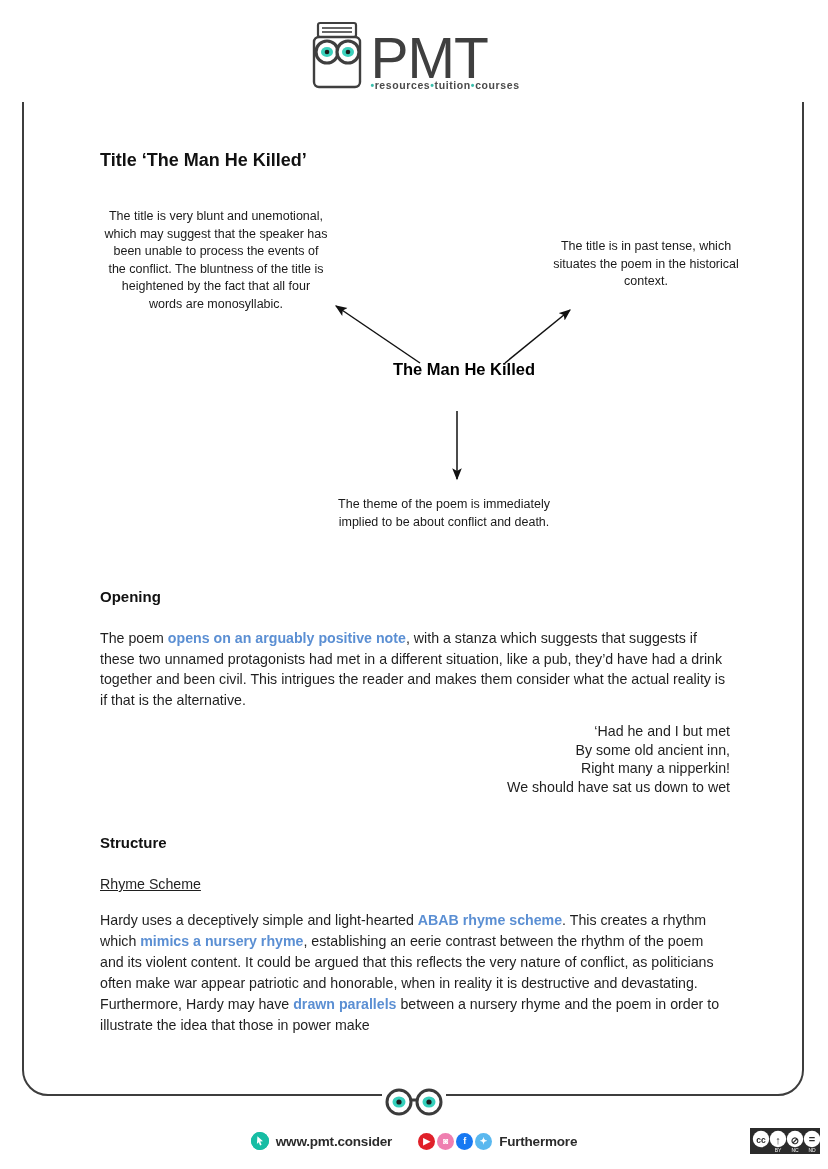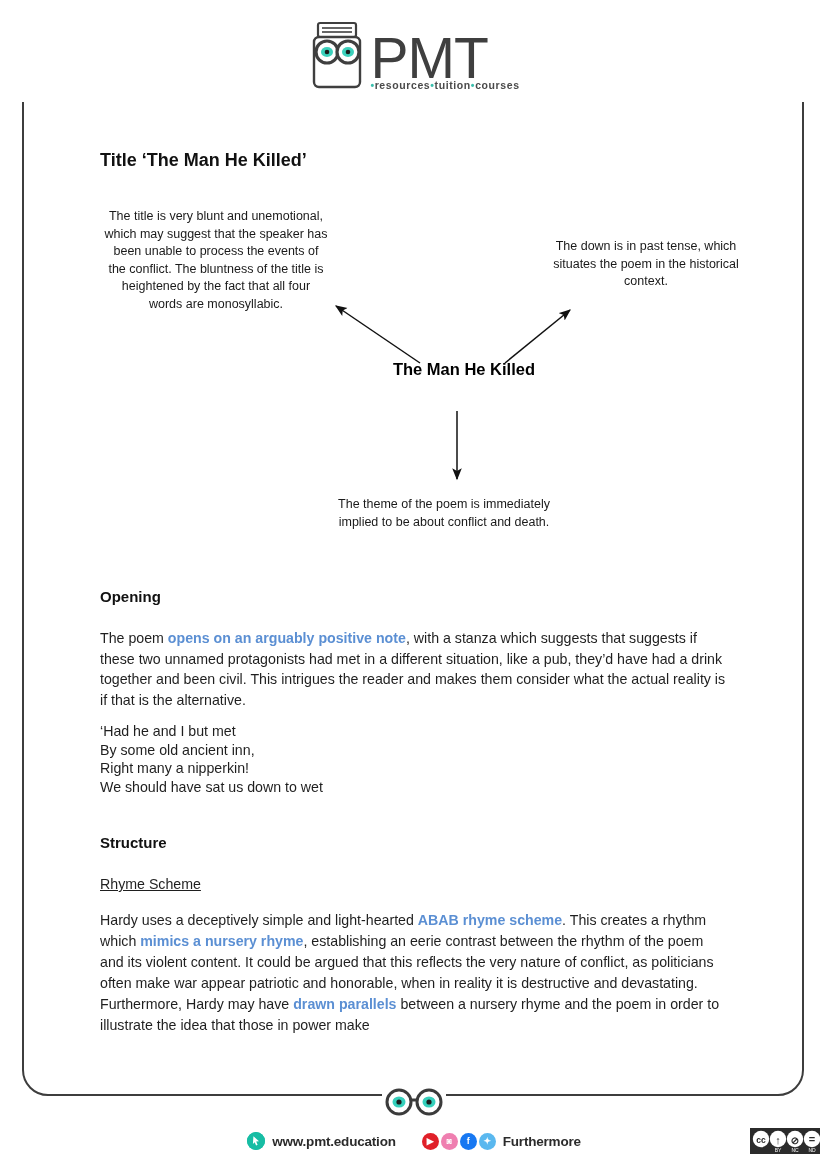--- a/index.html
+++ b/index.html
@@ -117,21 +117,21 @@
 
   .para {
     font-size: 14.2px;
     line-height: 20.5px;
     color: #1f1f1f;
     margin: 0;
   }
   .hl { color: #5b8fd3; font-weight: bold; }
 
   .quote {
-    text-align: left;
+    text-align: right;
     font-size: 14.2px;
     line-height: 18.5px;
     color: #1f1f1f;
   }
 
   .sub-underline {
     font-size: 14.2px;
     text-decoration: underline;
     color: #1f1f1f;
     margin-bottom: 18px;
@@ -220,21 +220,21 @@
     <marker id="ah" markerWidth="9" markerHeight="9" refX="7.2" refY="3.2" orient="auto">
       <path d="M0,0 L8,3.2 L0,6.4 L1.8,3.2 z" fill="#111"></path>
     </marker>
   </defs>
   <line x1="420" y1="363" x2="336" y2="306" stroke="#111" stroke-width="1.5" marker-end="url(#ah)"></line>
   <line x1="505" y1="363" x2="570" y2="310" stroke="#111" stroke-width="1.5" marker-end="url(#ah)"></line>
   <line x1="457" y1="411" x2="457" y2="479" stroke="#111" stroke-width="1.5" marker-end="url(#ah)"></line>
 </svg>
 
 <div class="diag-note note-left">The title is very blunt and unemotional, which may suggest that the speaker has been unable to process the events of the conflict. The bluntness of the title is heightened by the fact that all four words are monosyllabic.</div>
-<div class="diag-note note-right">The down is in past tense, which situates the poem in the historical context.</div>
+<div class="diag-note note-right">The title is in past tense, which situates the poem in the historical context.</div>
 <div class="diag-note note-bottom">The theme of the poem is immediately implied to be about conflict and death.</div>
 <div class="diag-center">The Man He Killed</div>
 
 <div class="block" style="top:588px;">
   <h2 class="section-title">Opening</h2>
 </div>
 
 <div class="block" style="top:628px;">
   <p class="para"><span>The poem </span><span class="hl">opens on an arguably positive note</span><span>, with a stanza which suggests that suggests if these two unnamed protagonists had met in a different situation, like a pub, they’d have had a drink together and been civil. This intrigues the reader and makes them consider what the actual reality is if that is the alternative.</span></p>
 </div>
@@ -268,21 +268,21 @@
 </div>
 
 <div class="footer-bar">
   <div class="f-item">
     <span class="soc soc-globe">
       <svg viewBox="0 0 18 18" width="18" height="18">
           <circle cx="9" cy="9" r="9" fill="#17bda4"></circle>
           <path d="M6.4 4.2 L12 9.2 L9.2 9.6 L10.6 12.8 L9.1 13.5 L7.7 10.3 L5.9 12.1 z" fill="#ffffff"></path>
         </svg>
     </span>
-    <span class="f-text">www.pmt.education</span>
+    <span class="f-text">www.pmt.consider</span>
   </div>
   <div class="f-item">
     <span class="soc-row">
       <span class="soc soc-yt">▶</span>
       <span class="soc soc-ig">◙</span>
       <span class="soc soc-fb">f</span>
       <span class="soc soc-tw">✦</span>
     </span>
     <span class="f-text">Furthermore</span>
   </div>

